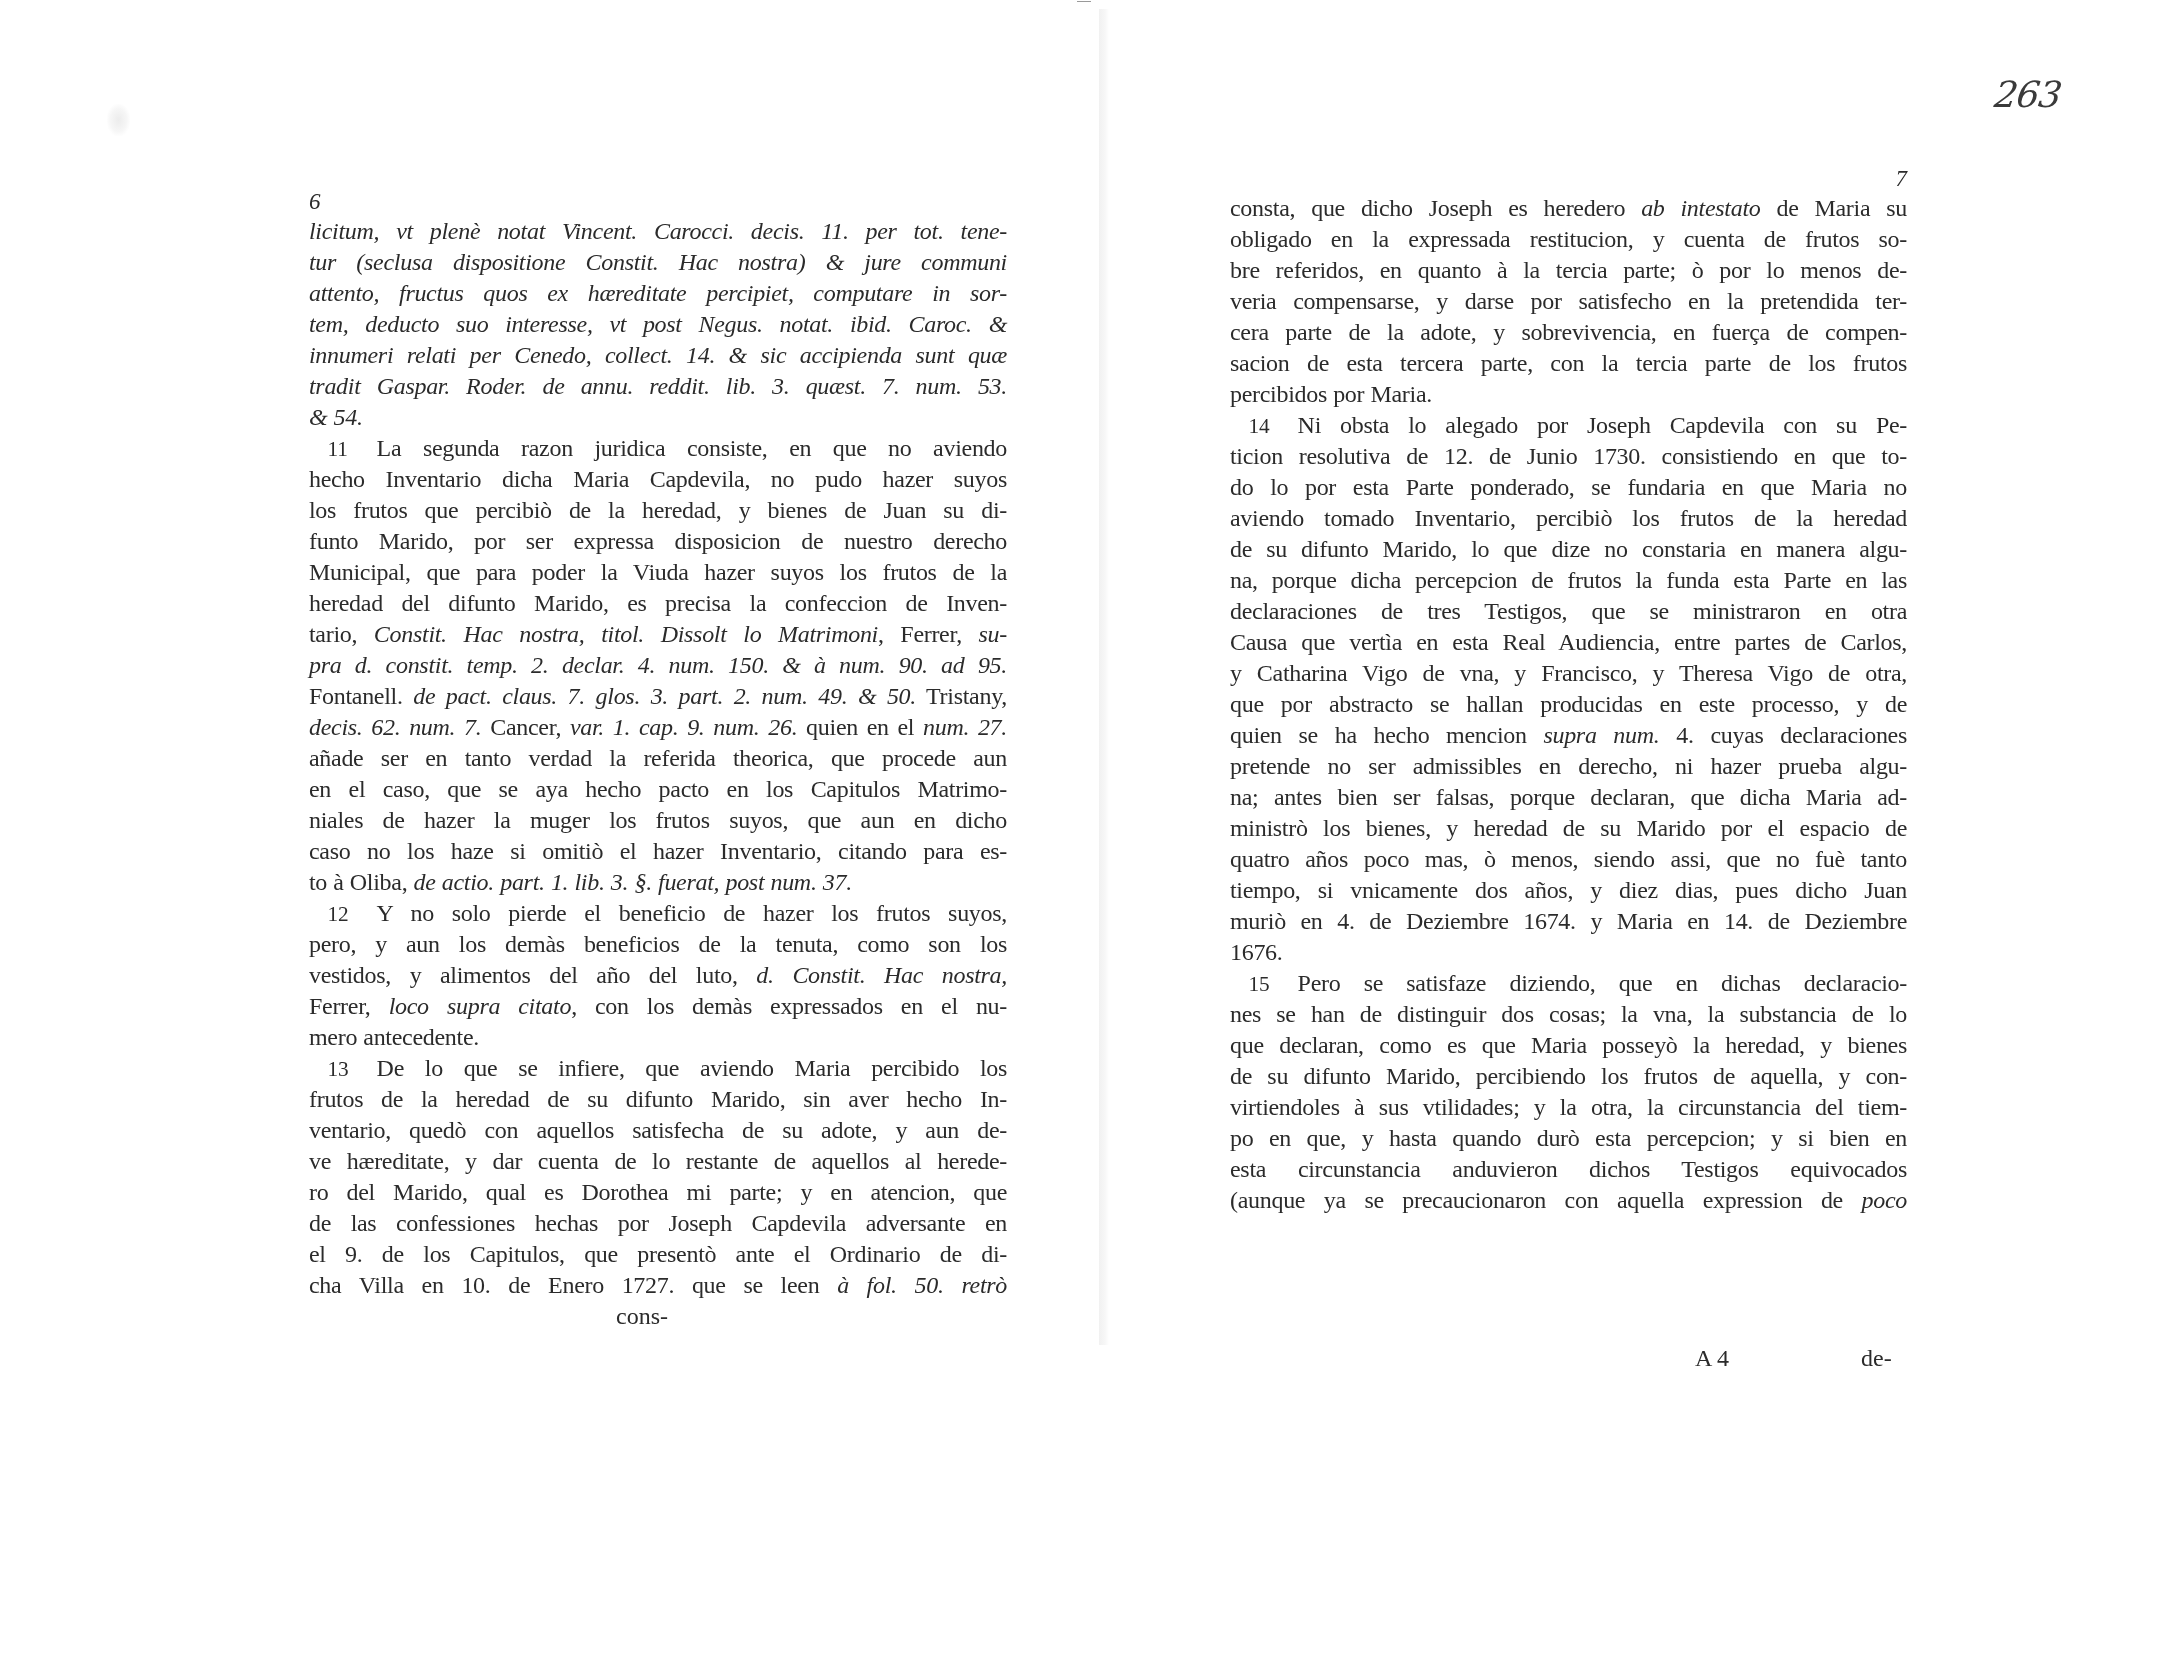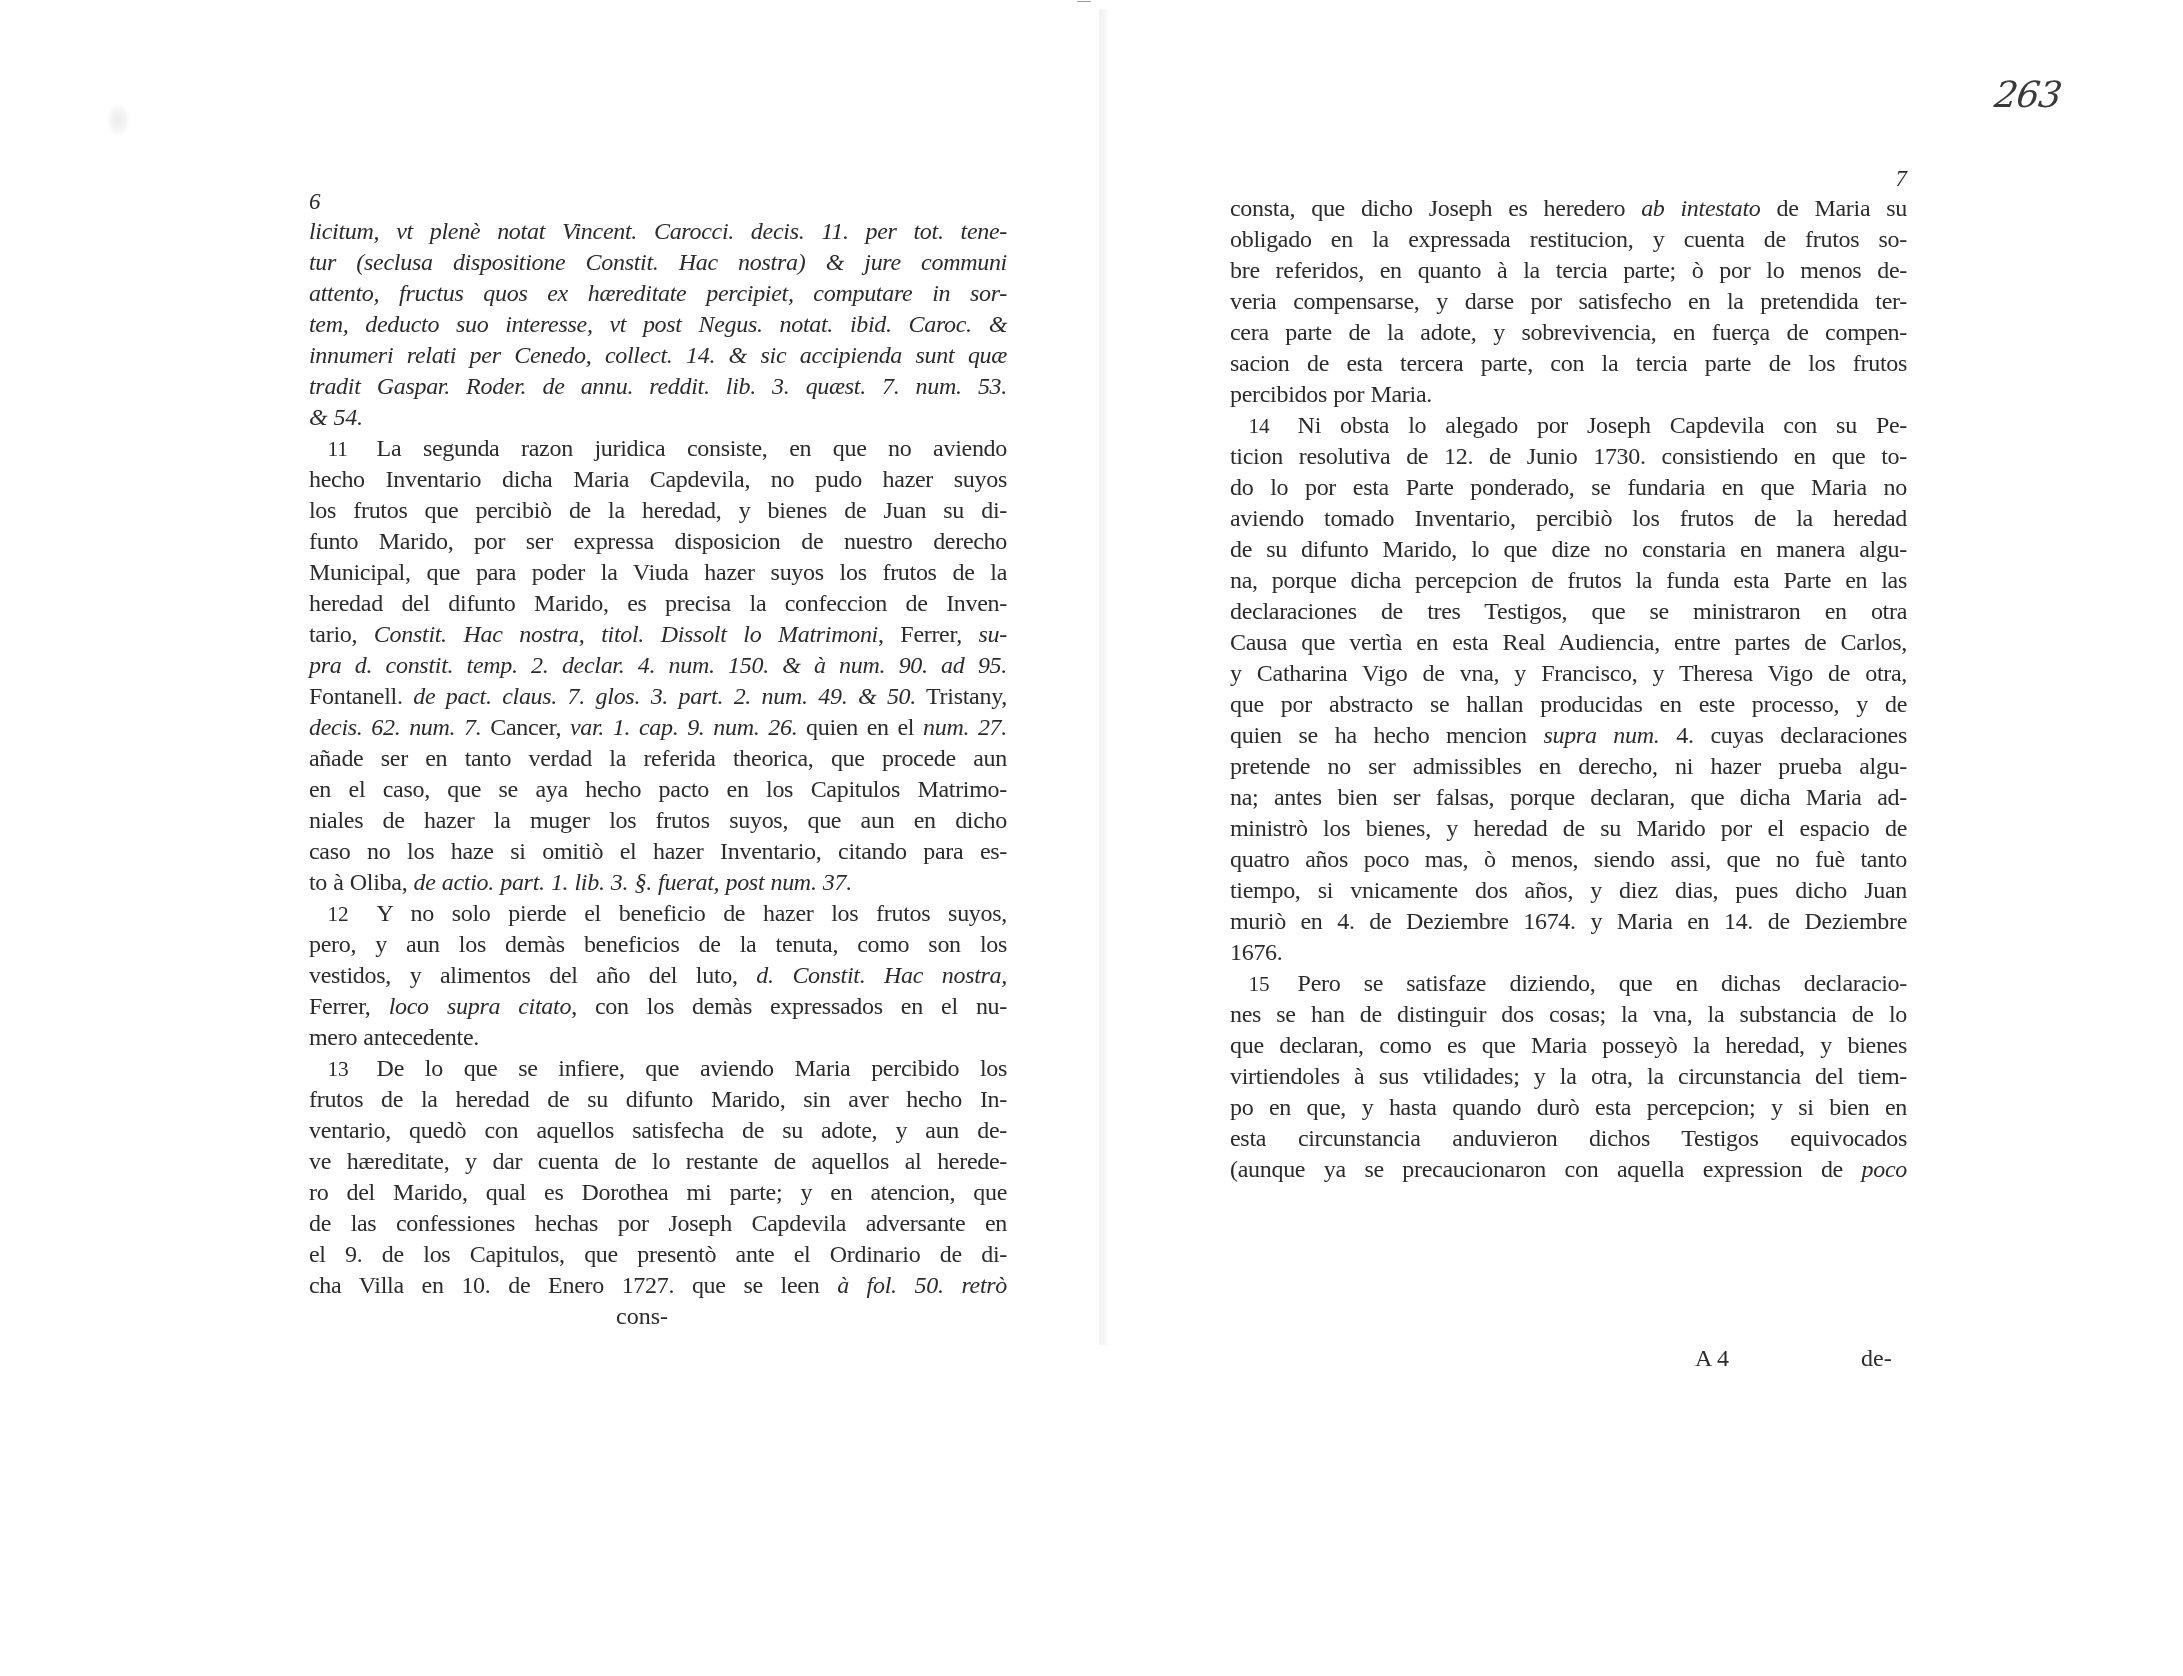--- a/index.html
+++ b/index.html
@@ -127,20 +127,21 @@
         <div class="line"><span>pretende no ser admissibles en derecho, ni hazer prueba algu-</span></div>
         <div class="line"><span>na; antes bien ser falsas, porque declaran, que dicha Maria ad-</span></div>
         <div class="line"><span>ministrò los bienes, y heredad de su Marido por el espacio de</span></div>
         <div class="line"><span>quatro años poco mas, ò menos, siendo assi, que no fuè tanto</span></div>
         <div class="line"><span>tiempo, si vnicamente dos años, y diez dias, pues dicho Juan</span></div>
         <div class="line"><span>muriò en 4. de Deziembre 1674. y Maria en 14. de Deziembre</span></div>
         <div class="line last"><span>1676.</span></div>
         <div class="line" style="padding-left: 18.6px;"><span class="num">15</span><span>Pero se satisfaze diziendo, que en dichas declaracio-</span></div>
         <div class="line"><span>nes se han de distinguir dos cosas; la vna, la substancia de lo</span></div>
         <div class="line"><span>que declaran, como es que Maria posseyò la heredad, y bienes</span></div>
+        <div class="line"><span>de su difunto Marido, percibiendo los frutos de aquella, y con-</span></div>
         <div class="line"><span>virtiendoles à sus vtilidades; y la otra, la circunstancia del tiem-</span></div>
         <div class="line"><span>po en que, y hasta quando durò esta percepcion; y si bien en</span></div>
         <div class="line"><span>esta circunstancia anduvieron dichos Testigos equivocados</span></div>
         <div class="line"><span>(aunque ya se precaucionaron con aquella expression de </span><span class="it">poco</span></div>
       </div>
   </div>
 
   <div class="sig" style="left:1666px; top:1343px;margin-left:29px;">A 4</div>
   <div class="sig" style="left:1861px; top:1343px;">de-</div>
 </div>

